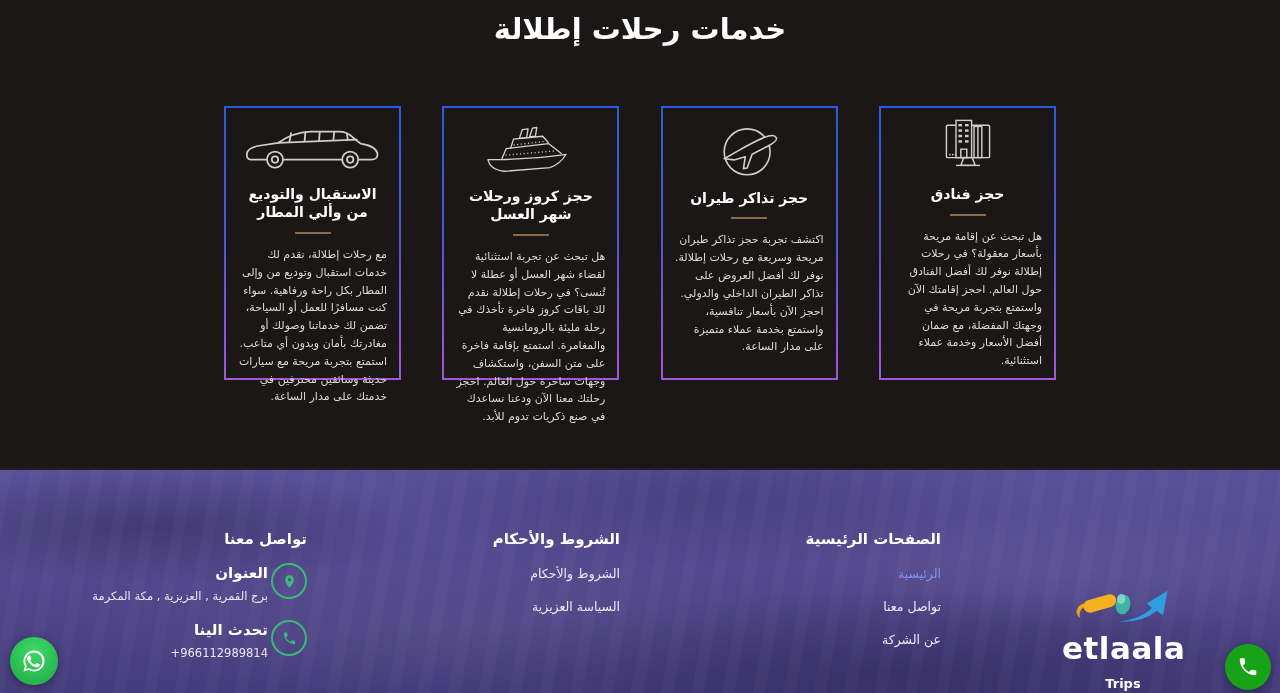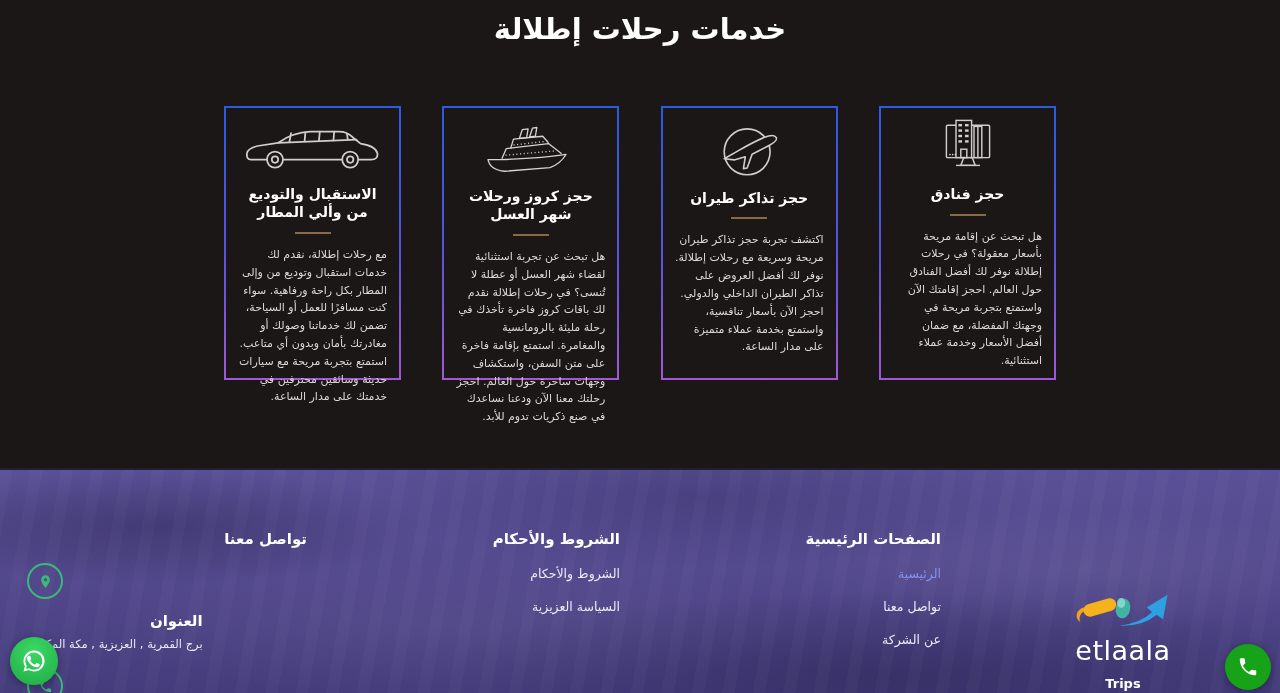--- a/index.html
+++ b/index.html
@@ -36,32 +36,32 @@
     border-top:2px solid #221d33;box-sizing:border-box;}
   .footer-col{position:absolute;direction:rtl;text-align:right;}
   .col-pages{top:60px;right:339px;width:190px;}
   .col-terms{top:60px;right:660px;width:220px;}
   .col-contact{top:60px;right:973px;width:280px;}
   .footer-heading{margin:0;font-size:15px;font-weight:bold;color:#ffffff;}
   .footer-links{margin-top:6px;}
   .footer-link{display:block;margin-top:18px;font-size:12.5px;color:#eceaf4;
                text-decoration:none;cursor:pointer;}
   .footer-link.active{color:#8292ee;}
-  .contact-item{display:flex;direction:rtl;gap:12px;margin-top:15px;align-items:flex-end;flex-direction:column;}
+  .contact-item{display:flex;direction:rtl;gap:3px;margin-top:15px;align-items:flex-start;}
   .contact-icon-circle{flex:none;width:36px;height:36px;border:2px solid #3cb878;border-radius:50%;
                display:flex;align-items:center;justify-content:center;box-sizing:border-box;}
   .contact-text{display:flex;flex-direction:column;align-items:flex-start;}
   .contact-title{font-size:15px;font-weight:bold;color:#fff;line-height:1.4;}
   .contact-sub{font-size:11.5px;color:#e9e6f2;margin-top:4px;line-height:1.5;}
   .ltr{direction:ltr;unicode-bidi:embed;}
 
   
   .logo{position:absolute;right:96px;bottom:2px;width:122px;text-align:center;
         color:#fff;cursor:pointer;}
-  .logo-name{font-size:27px;font-weight:normal;line-height:1;letter-spacing:.5px;}
+  .logo-name{font-size:31px;font-weight:bold;line-height:1;letter-spacing:.5px;}
   .logo-tagline{font-size:13px;font-weight:bold;margin-top:12px;}
 
   
   .float-btn{position:absolute;border-radius:50%;display:flex;align-items:center;
              justify-content:center;cursor:pointer;box-shadow:0 2px 8px rgba(0,0,0,.35);}
   .whatsapp-btn{left:10px;top:637px;width:48px;height:48px;
                 background:radial-gradient(circle at 50% 30%,#3bd966,#1faa43);}
   .call-btn{left:1225px;top:644px;width:46px;height:46px;background:#17a317;}
 </style>
 </head>

